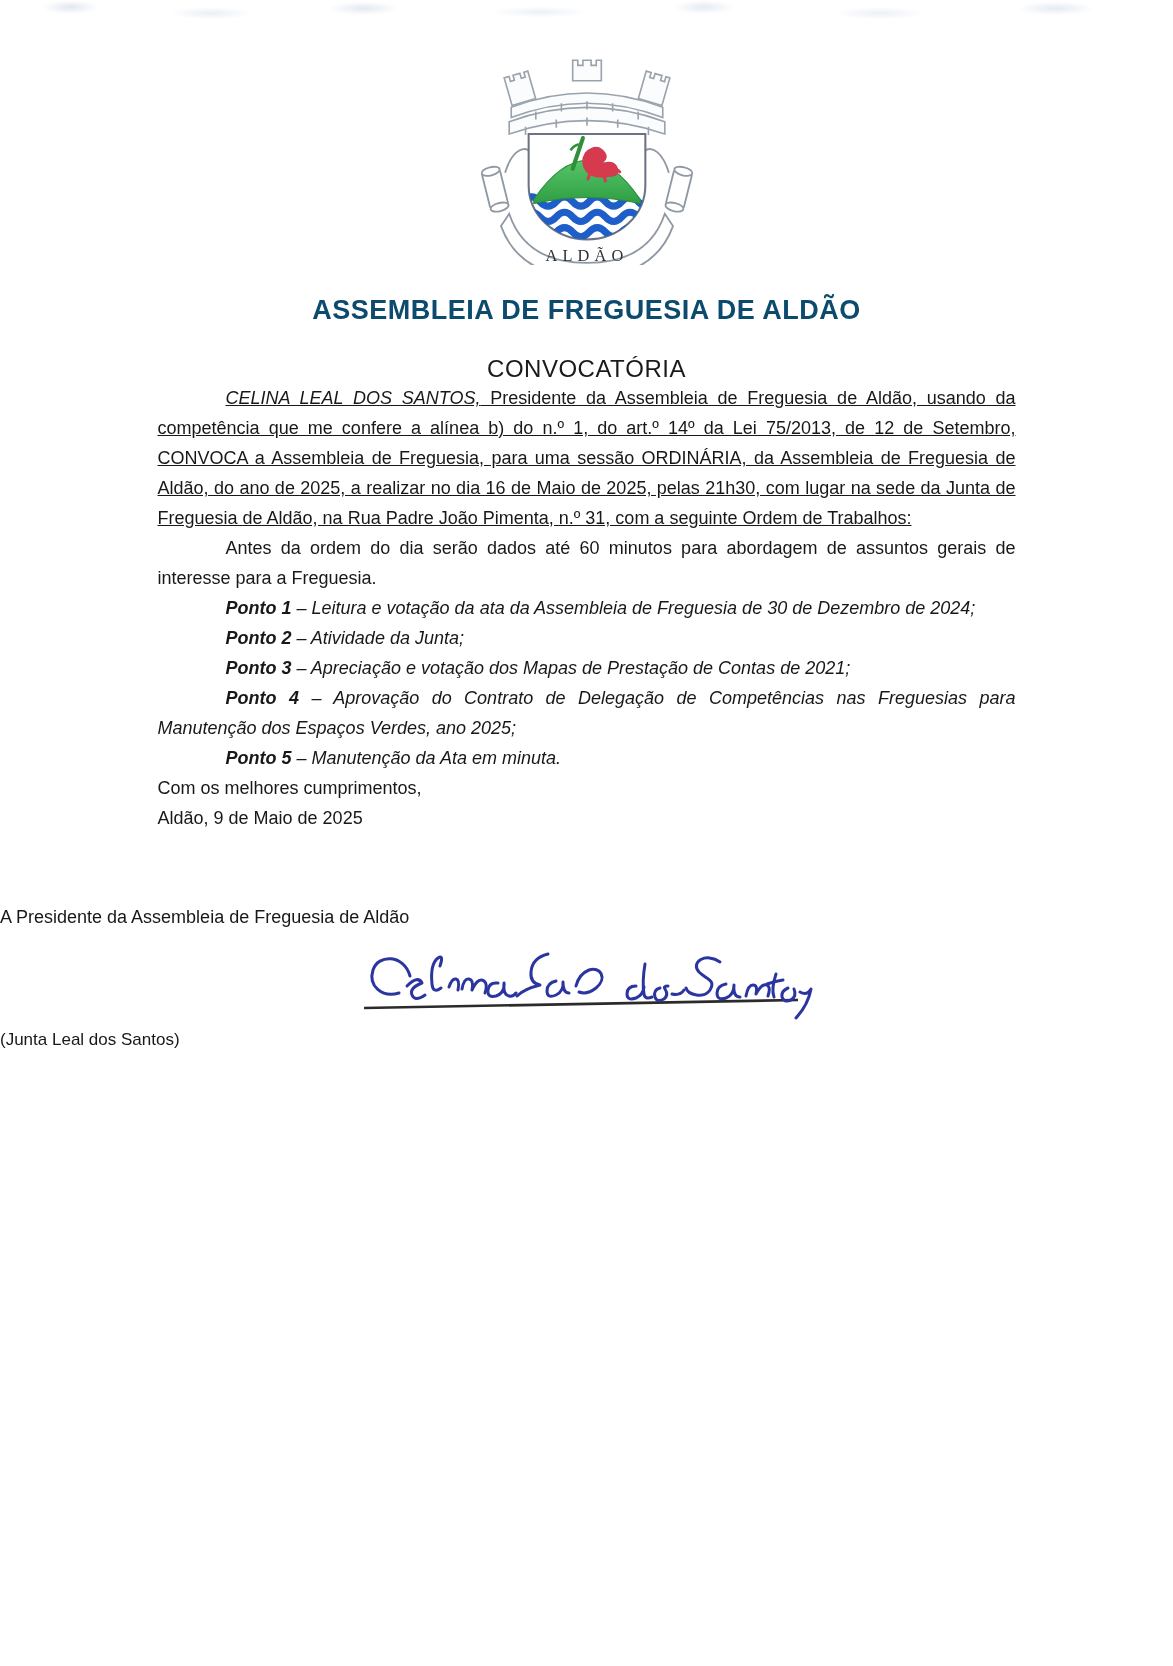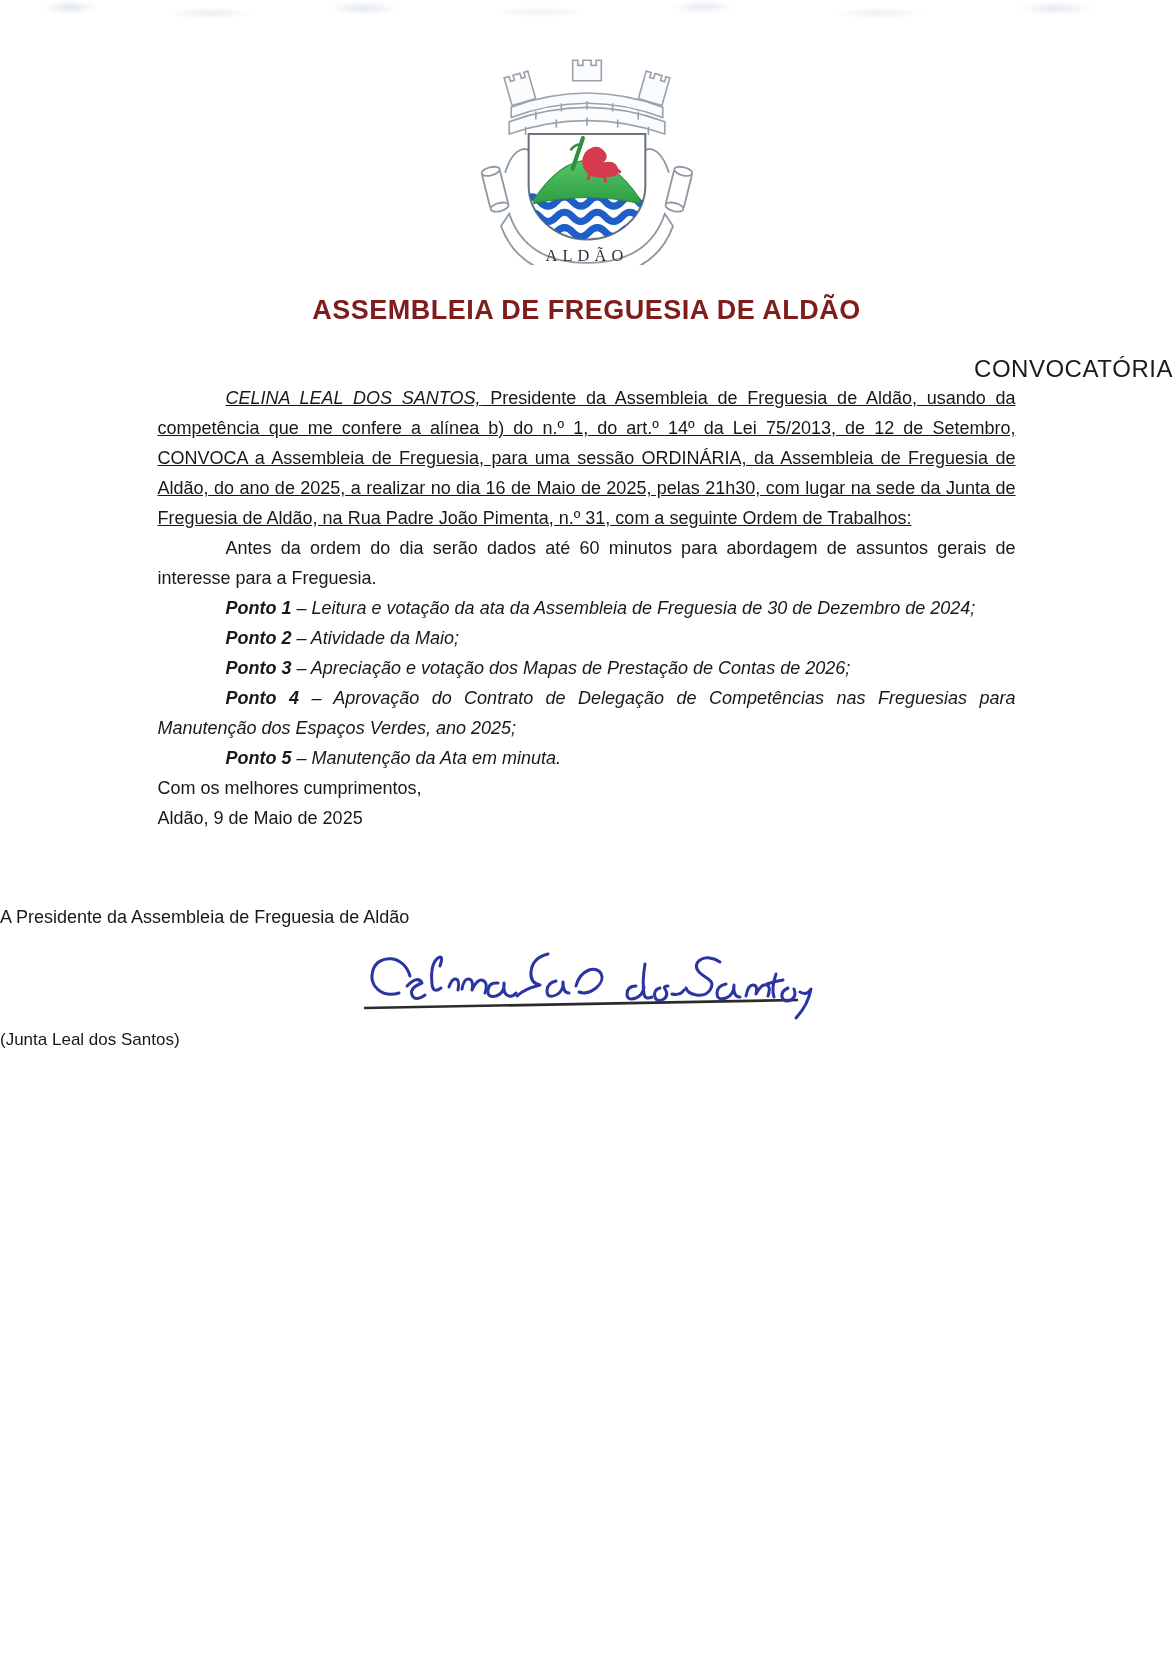--- a/index.html
+++ b/index.html
@@ -21,24 +21,24 @@
       radial-gradient(70px 8px at 46% 50%, rgba(160,185,215,.20), rgba(160,185,215,0) 70%),
       radial-gradient(45px 10px at 60% 30%, rgba(150,170,200,.24), rgba(150,170,200,0) 70%),
       radial-gradient(65px 9px at 75% 55%, rgba(160,180,210,.20), rgba(160,180,210,0) 70%),
       radial-gradient(55px 10px at 90% 35%, rgba(150,170,200,.24), rgba(150,170,200,0) 70%);
   }
   .crest-wrap{
     width:260px;margin:50px auto 0 auto;text-align:center;
   }
   .title{
     text-align:center;font-weight:bold;font-size:27px;letter-spacing:.5px;
-    margin-top:26px;color:#7f1d1d;
+    margin-top:26px;color:#0c4a6e;
   }
   .subtitle{
-    text-align:right;font-size:24px;letter-spacing:.5px;
+    text-align:center;font-size:24px;letter-spacing:.5px;
     margin-top:29px;color:#1a1a1a;
   }
   .doc-body{
     width:858px;margin:0 auto;font-size:18px;line-height:30px;color:#181818;
   }
   .doc-body p{margin:0;text-align:justify;}
   .indent{text-indent:68px;}
   .para-intro{margin-top:83px;text-decoration:underline;}
   .para-pre{margin-top:20px;}
   .agenda-item{margin-top:19px;font-style:italic;}
@@ -134,23 +134,23 @@
   <div class="subtitle">CONVOCATÓRIA</div>
 
   <div class="doc-body">
 
     <p class="indent para-intro"><span class="it">CELINA LEAL DOS SANTOS,</span><span> Presidente da Assembleia de Freguesia de Aldão, usando da competência que me confere a alínea b) do n.º 1, do art.º 14º da Lei 75/2013, de 12 de Setembro, CONVOCA a Assembleia de Freguesia, para uma sessão ORDINÁRIA, da Assembleia de Freguesia de Aldão, do ano de 2025, a realizar no dia 16 de Maio de 2025, pelas 21h30, com lugar na sede da Junta de Freguesia de Aldão, na Rua Padre João Pimenta, n.º 31, com a seguinte Ordem de Trabalhos:</span></p>
 
     <p class="indent para-pre">Antes da ordem do dia serão dados até 60 minutos para abordagem de assuntos gerais de interesse para a Freguesia.</p>
 
     <p class="indent agenda-item"><span class="agenda-label">Ponto 1</span><span> – Leitura e votação da ata da Assembleia de Freguesia de 30 de Dezembro de 2024;</span></p>
 
-    <p class="indent agenda-item"><span class="agenda-label">Ponto 2</span><span> – Atividade da Maio;</span></p>
+    <p class="indent agenda-item"><span class="agenda-label">Ponto 2</span><span> – Atividade da Junta;</span></p>
 
-    <p class="indent agenda-item"><span class="agenda-label">Ponto 3</span><span> – Apreciação e votação dos Mapas de Prestação de Contas de 2026;</span></p>
+    <p class="indent agenda-item"><span class="agenda-label">Ponto 3</span><span> – Apreciação e votação dos Mapas de Prestação de Contas de 2021;</span></p>
 
     <p class="indent agenda-item"><span class="agenda-label">Ponto 4</span><span> – Aprovação do Contrato de Delegação de Competências nas Freguesias para Manutenção dos Espaços Verdes, ano 2025;</span></p>
 
     <p class="indent agenda-item"><span class="agenda-label">Ponto 5</span><span> – Manutenção da Ata em minuta.</span></p>
 
     <p class="closing">Com os melhores cumprimentos,</p>
 
     <p class="place-date">Aldão, 9 de Maio de 2025</p>
   </div>
 

